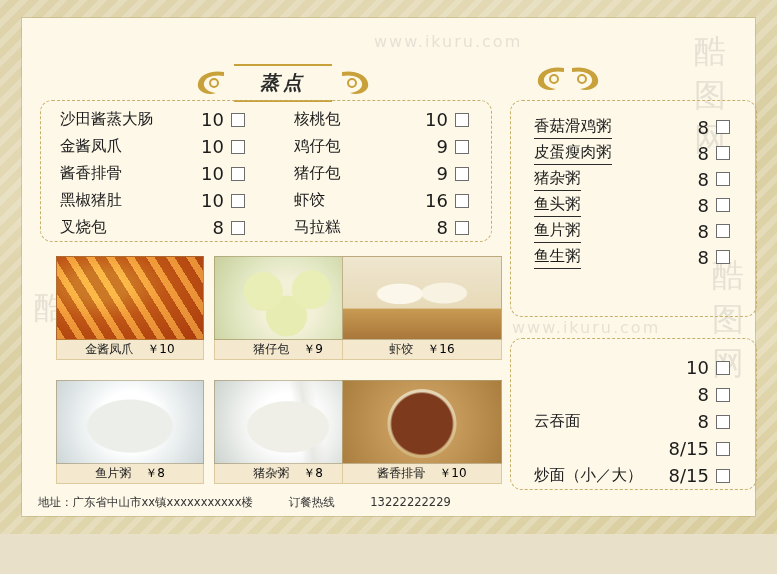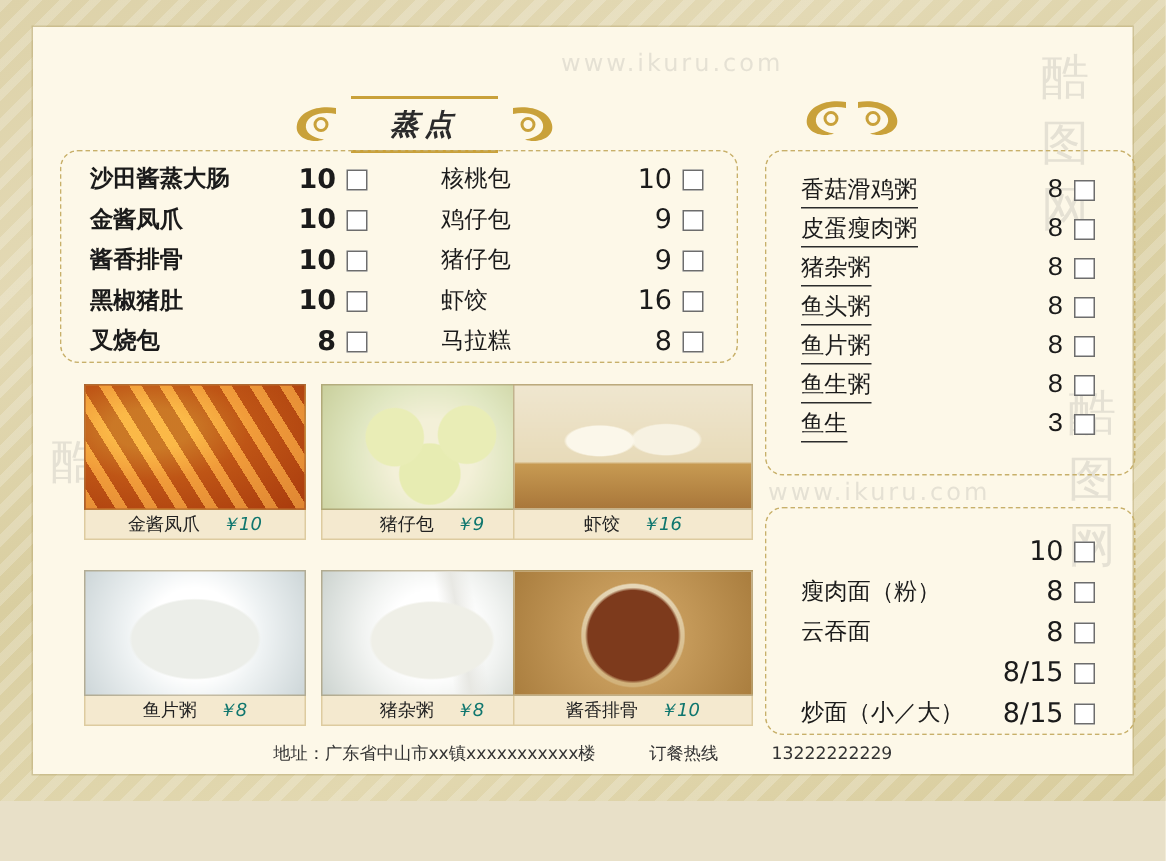--- a/index.html
+++ b/index.html
@@ -61,24 +61,24 @@
   
   .photo{
     position:absolute;width:148px;
   }
   .photo .img{width:148px;height:84px;border:1px solid rgba(150,130,80,.5);box-sizing:border-box;overflow:hidden;position:relative;}
   .photo .cap{
     height:19px;background:#f4e9cf;border:1px solid #ddcb9f;border-top:none;
     display:flex;align-items:center;justify-content:center;gap:14px;
     font-size:12px;color:#222;
   }
-  .cap .p{color:#0f766e;font-style:italic;}
+  .cap .p{color:#000000;}
 
   .footer{
-    position:absolute;left:0;right:0;bottom:6px;text-align:center;
+    position:absolute;left:0;right:0;bottom:6px;
     font-size:11.5px;color:#333;
   }
   .footer span{margin:0 16px;}
 
   
   .f-a{background:radial-gradient(ellipse at 30% 35%,#f6b23d 0 18%,#e0721f 45%,#b8410f 100%);}
   .f-a:after{content:"";position:absolute;inset:0;
     background:repeating-linear-gradient(58deg, rgba(255,190,80,.55) 0 7px, rgba(150,50,10,.45) 7px 17px);}
   .f-b{background:radial-gradient(circle at 50% 60%,#f3f0d8 0 30%,#dfe6c0 60%,#c9cf9c 100%);}
   .f-b:after{content:"";position:absolute;inset:0;
@@ -151,21 +151,21 @@
       <div class="orn">
         <svg viewBox="0 0 34 30" width="34" height="30">
           <path d="M4 4 C16 2,28 6,30 15 C32 24,20 28,12 25 C20 24,25 20,24 15 C23 9,14 6,4 8 Z" fill="#c9a13a"></path>
           <circle cx="14" cy="15" r="4" fill="none" stroke="#c9a13a" stroke-width="2"></circle>
         </svg>
       </div>
     </div>
 
     <div class="panel" style="left:18px;top:82px;width:450px;height:140px;"></div>
 
-    <div class="rows" style="left:38px;top:88px;width:185px;font-weight:bold;">
+    <div class="rows" style="left:38px;top:88px;width:185px;">
       <div class="row">
         <span class="nm">沙田酱蒸大肠</span>
         <span class="pr">10</span>
         <span class="chk"></span>
       </div>
       <div class="row">
         <span class="nm">金酱凤爪</span>
         <span class="pr">10</span>
         <span class="chk"></span>
       </div>
@@ -209,21 +209,21 @@
       </div>
       <div class="row">
         <span class="nm">马拉糕</span>
         <span class="pr">8</span>
         <span class="chk"></span>
       </div>
     </div>
 
     <div class="panel" style="left:488px;top:82px;width:245px;height:215px;"></div>
 
-    <div class="rows ul" style="left:512px;top:96px;width:196px;font-family:Liberation Mono, monospace;">
+    <div class="rows ul" style="left:512px;top:96px;width:196px;">
       <div class="row" style="height:26px">
         <span class="nm">香菇滑鸡粥</span>
         <span class="pr">8</span>
         <span class="chk"></span>
       </div>
       <div class="row" style="height:26px">
         <span class="nm">皮蛋瘦肉粥</span>
         <span class="pr">8</span>
         <span class="chk"></span>
       </div>
@@ -240,36 +240,30 @@
       <div class="row" style="height:26px">
         <span class="nm">鱼片粥</span>
         <span class="pr">8</span>
         <span class="chk"></span>
       </div>
       <div class="row" style="height:26px">
         <span class="nm">鱼生粥</span>
         <span class="pr">8</span>
         <span class="chk"></span>
       </div>
-      <div class="row" style="height:26px">
-        <span class="nm">鱼生</span>
-        <span class="pr">3</span>
-        <span class="chk"></span>
-      </div>
     </div>
 
     <div class="panel" style="left:488px;top:320px;width:245px;height:150px;"></div>
 
     <div class="rows" style="left:512px;top:336px;width:196px;">
       <div class="row">
         <span class="pr">10</span>
         <span class="chk"></span>
       </div>
       <div class="row">
-        <span class="nm">瘦肉面（粉）</span>
         <span class="pr">8</span>
         <span class="chk"></span>
       </div>
       <div class="row">
         <span class="nm">云吞面</span>
         <span class="pr">8</span>
         <span class="chk"></span>
       </div>
       <div class="row">
         <span class="pr">8/15</span>

